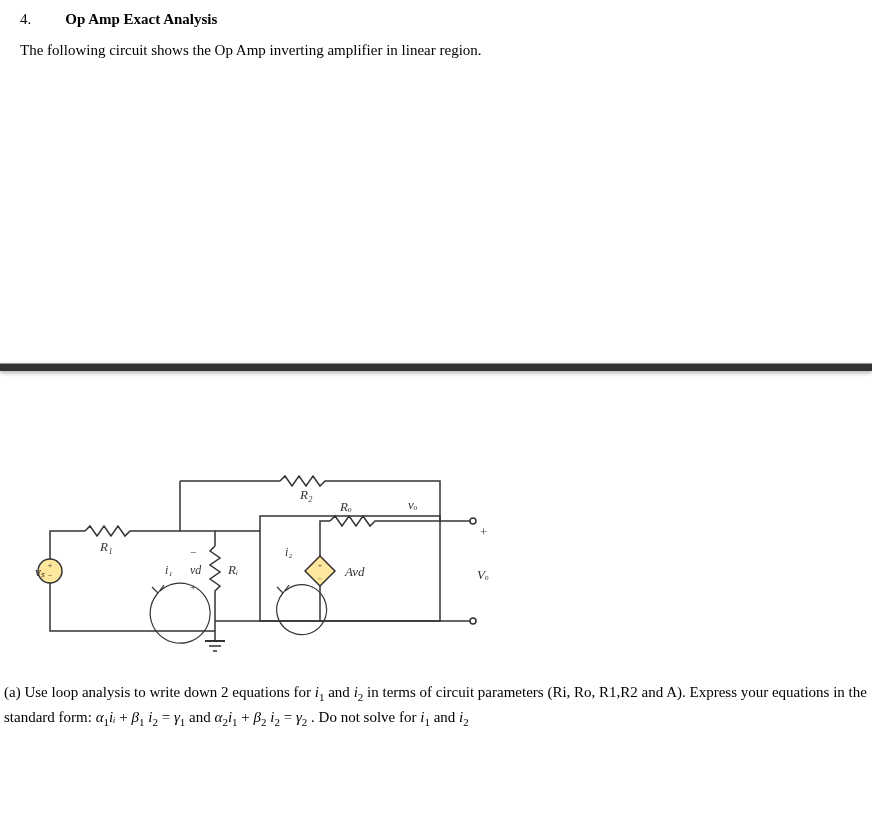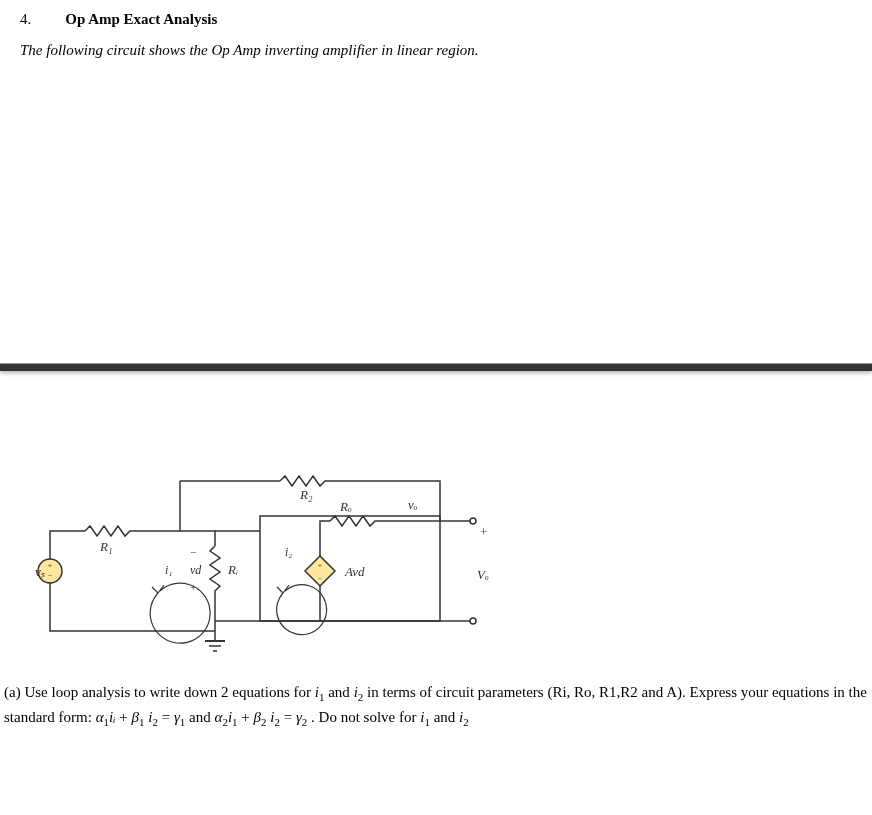--- a/index.html
+++ b/index.html
@@ -23,21 +23,20 @@
       margin-right: 30px;
     }
     .problem-title {
       font-size: 15px;
       font-weight: bold;
       display: inline-block;
     }
     .problem-description {
       font-size: 15px;
       padding: 4px 20px;
-      font-style: italic;
     }
     .separator-bar {
       width: 100%;
       height: 8px;
       background: #333;
       margin-top: 300px;
       border-top: 1px solid #999;
       box-shadow: 0 2px 4px rgba(0,0,0,0.3);
     }
     .circuit-container {

